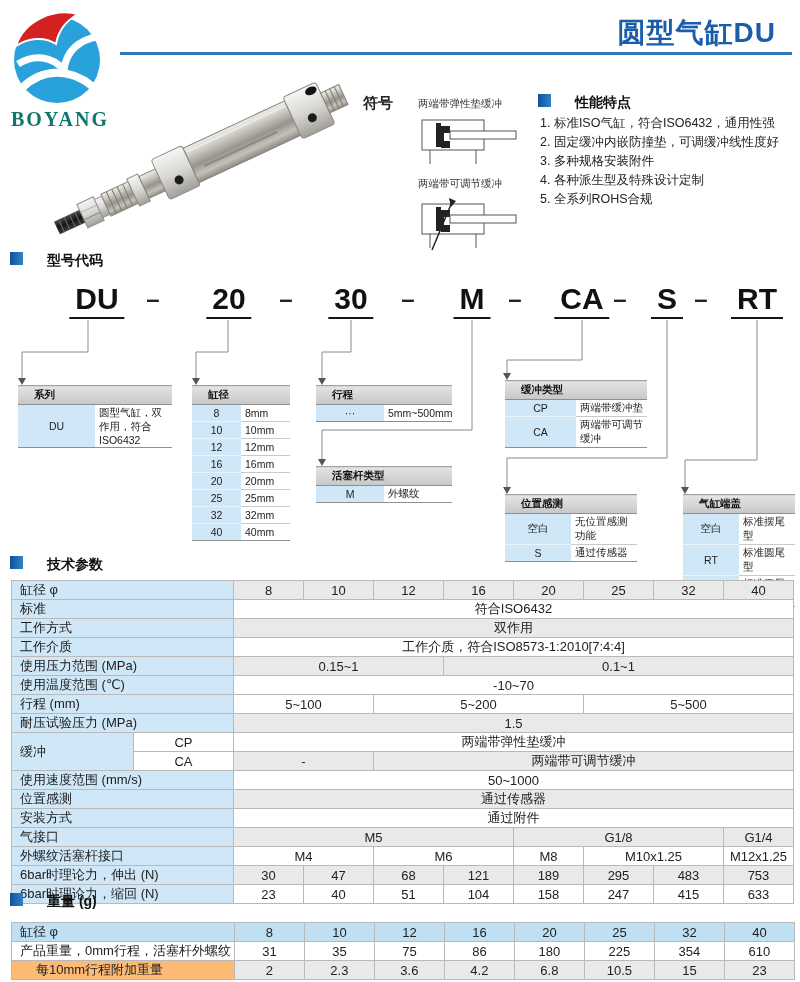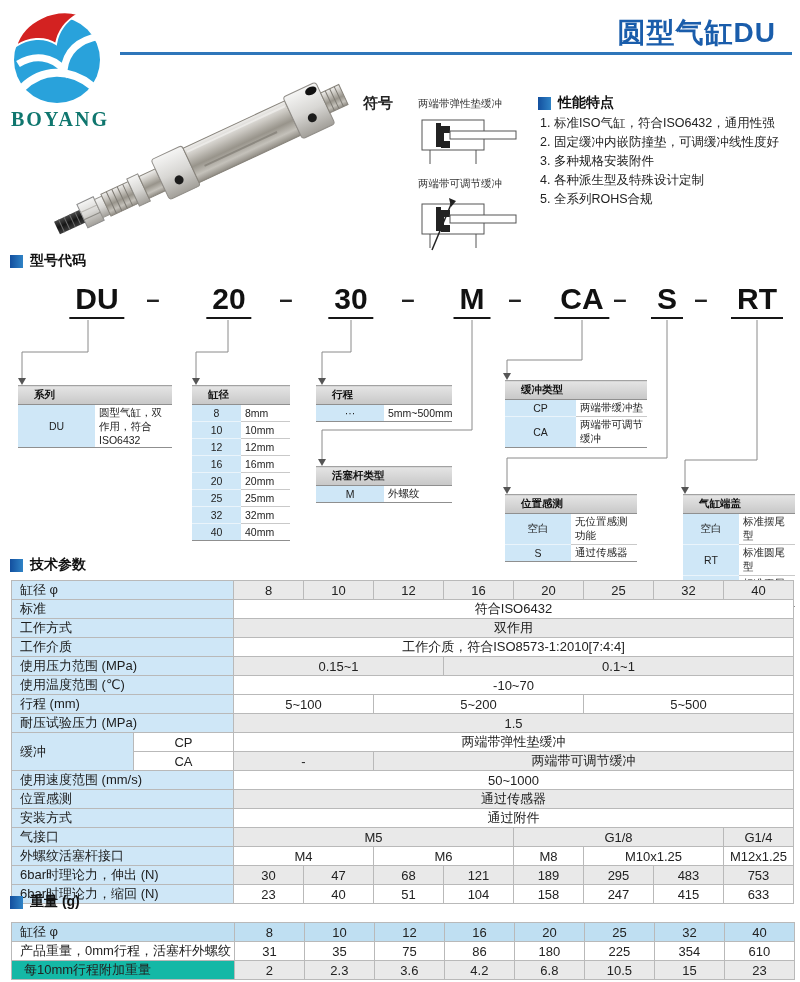--- a/index.html
+++ b/index.html
@@ -9,21 +9,21 @@
 
   
   .page-title{position:absolute;top:14px;right:24px;font-size:28px;font-weight:bold;
               color:#1a5dab;letter-spacing:1px}
   .blue-rule{position:absolute;top:52px;left:120px;width:672px;height:3px;background:#2e76ba}
   .brand-text{position:absolute;left:8px;top:108px;width:104px;text-align:center;
               font-family:"Liberation Serif","DejaVu Serif",serif;font-weight:600;font-size:20px;
               letter-spacing:2px;color:#0f766e}
 
   
-  .sec{position:absolute;display:flex;align-items:center;gap:7px}
+  .sec{position:absolute;display:flex;gap:24px}
   .sec .sq{width:13px;height:13px;background:linear-gradient(90deg,#134f9e,#2f83c6)}
   .sec .tx{font-size:14px;font-weight:bold;color:#111}
 
   
   .feat-item{font-size:12.5px;color:#222;line-height:19px;white-space:nowrap}
 
   
   .sym-caption{position:absolute;font-size:10.5px;color:#333}
   .sym-label{position:absolute;left:363px;top:94px;font-size:15px;font-weight:bold}
 
@@ -58,21 +58,21 @@
   
   .big{position:absolute;left:11px;border-collapse:collapse;table-layout:fixed;font-size:13px}
   .big td{border:1px solid #b9b9b9;text-align:center;padding:0 3px;color:#222;overflow:hidden;white-space:nowrap}
   .big td.lbl{background:#cfe7f7;text-align:left;padding-left:8px;color:#1c1c1c}
   .big td.sub{background:#fff}
   .big td.g{background:#e9e9e9}
   .big td.w{background:#fff}
   .big td.bl{background:#bfdff2}
   .big td.bl-l{background:#bfdff2;text-align:left;padding-left:8px}
   .big td.wl{background:#fff;text-align:left;padding-left:8px}
-  .big td.gl{background:#14b8a6;text-align:left;padding-left:12px}
+  .big td.gl{background:#fdba74;text-align:left;padding-left:24px}
   #tech-table{top:580px}#tech-table tr{height:17.6px}
   #weight-table{top:922px}#weight-table tr{height:19px}
 </style>
 </head>
 <body>
 
 <div class="abs" style="left:8px;top:6px">
   <svg width="112" height="104" viewBox="0 0 112 104">
     <circle cx="49" cy="54" r="43" fill="#29a2db"></circle>
     <path d="M92,30 C70,34 58,46 56,64 C44,50 26,48 10,58" stroke="#fff" stroke-width="7" fill="none"></path>

